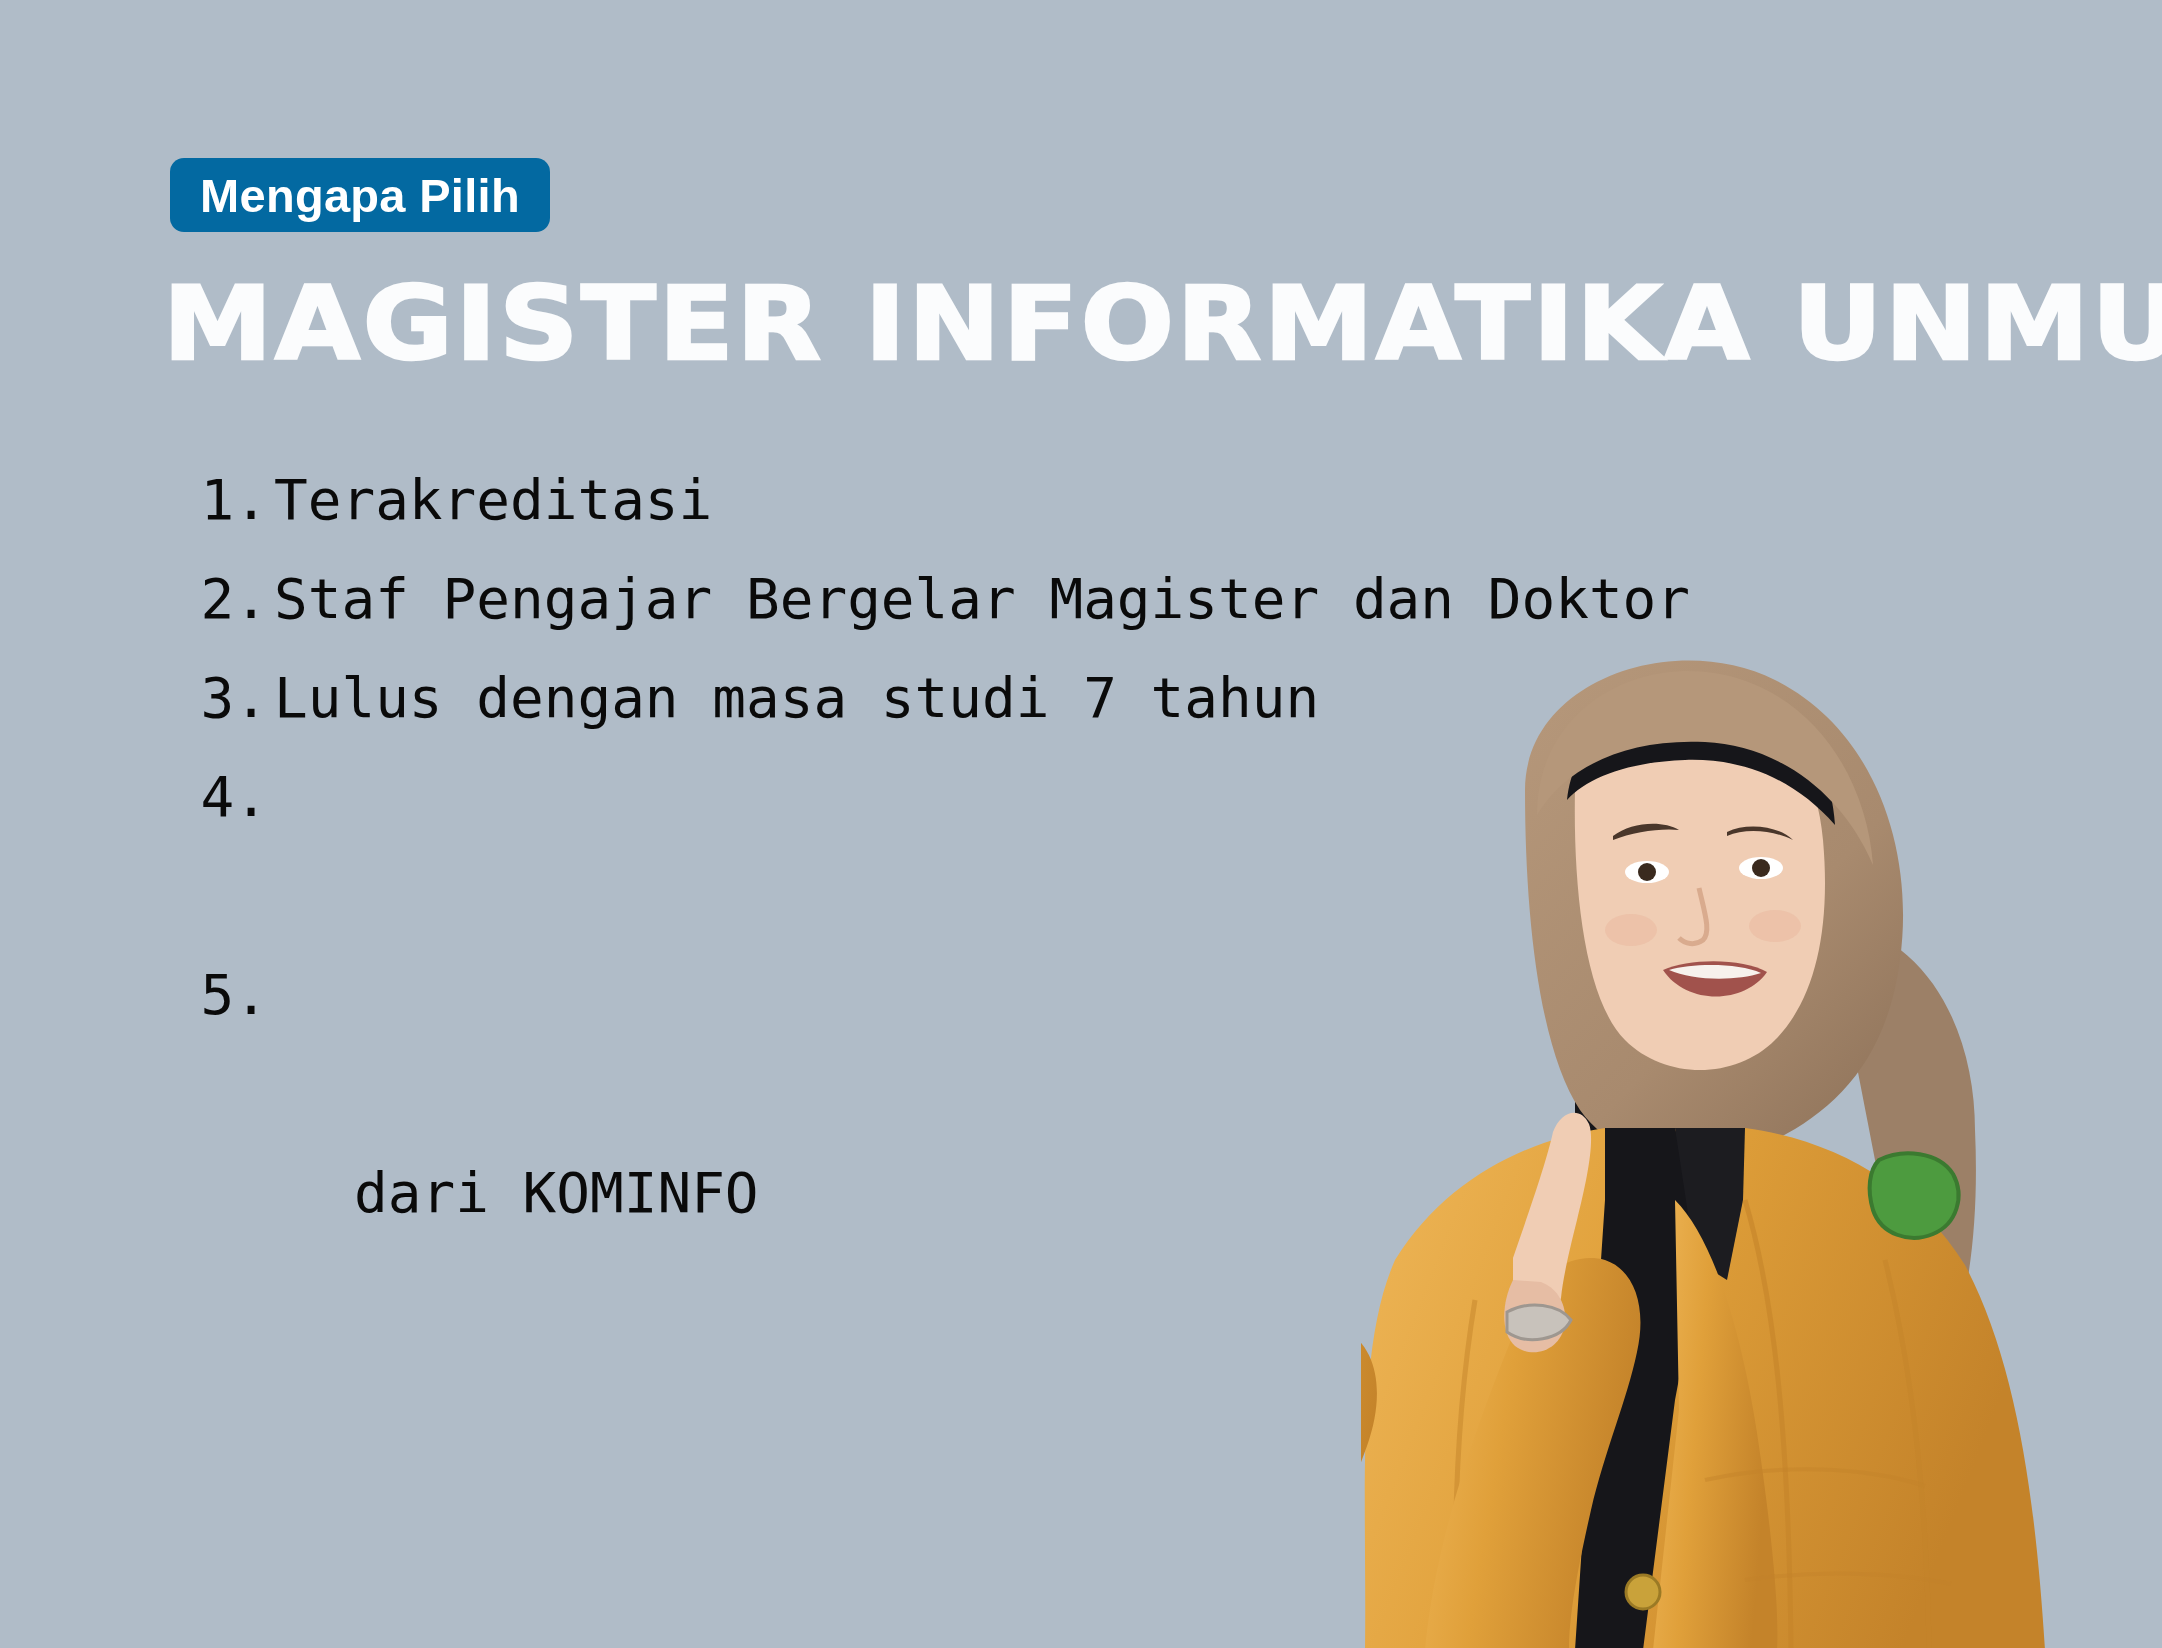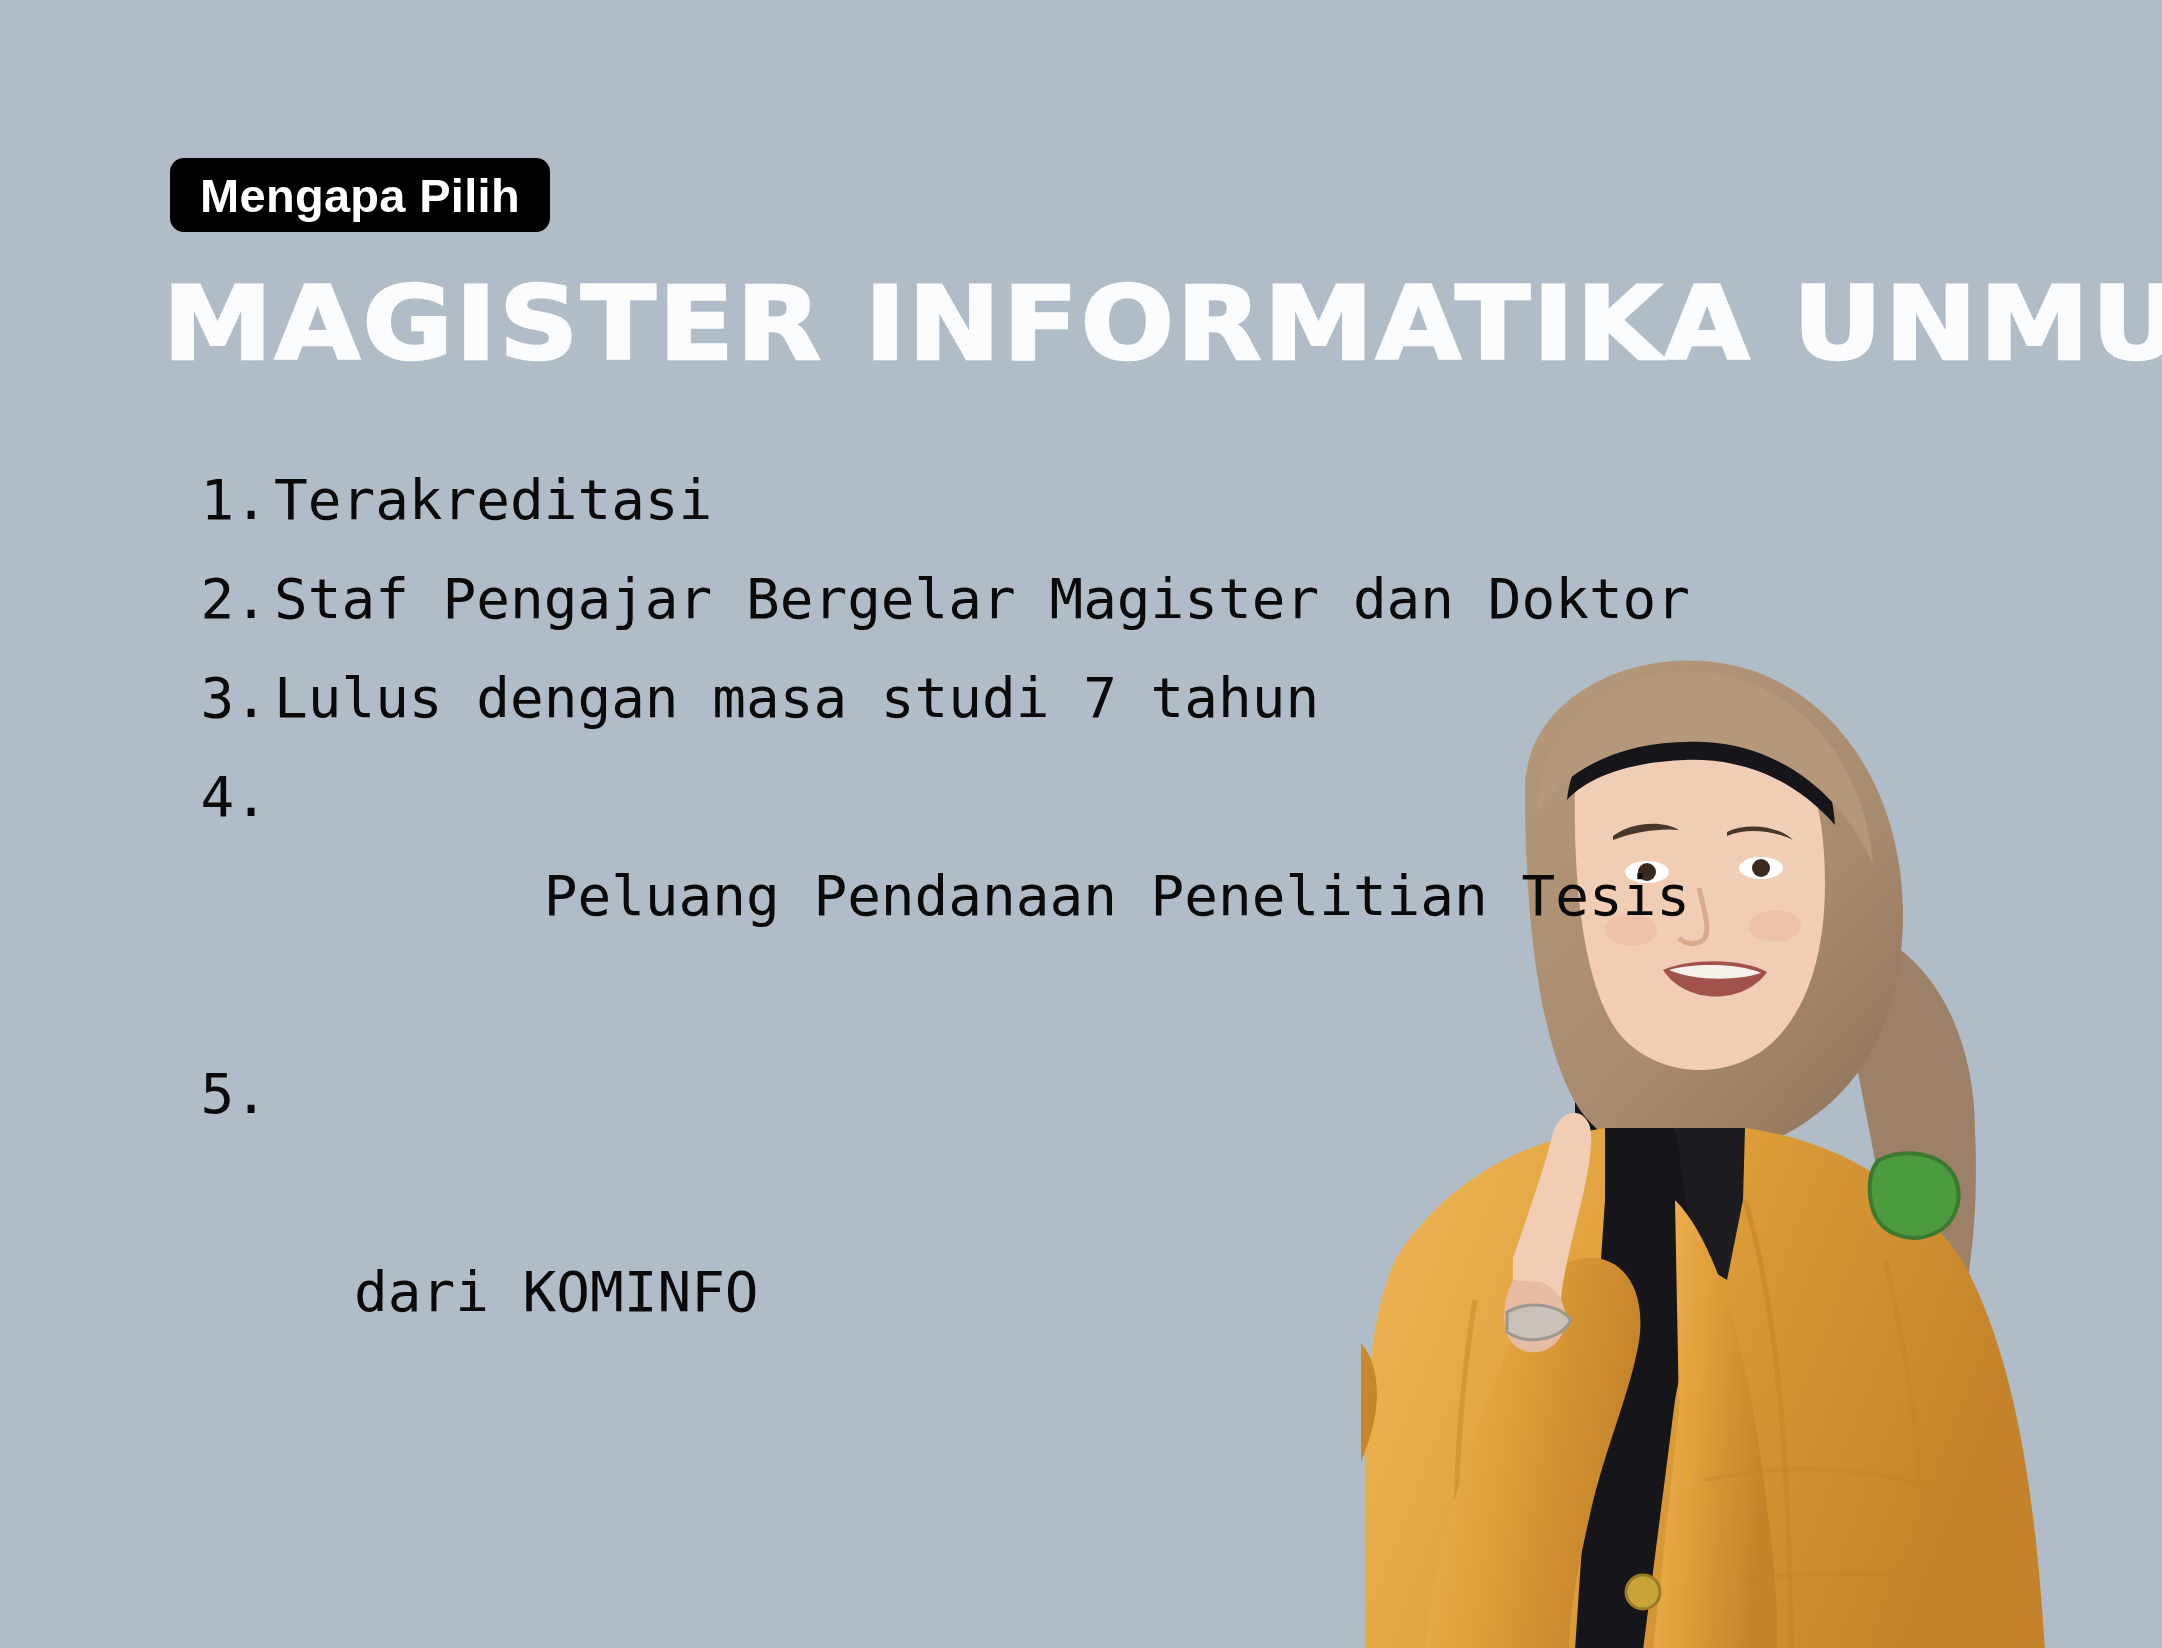--- a/index.html
+++ b/index.html
@@ -26,21 +26,21 @@
 
   
   .badge {
     position:absolute;
     left:170px;
     top:158px;
     height:74px;
     padding:4px 30px;
     display:flex;
     align-items:center;
-    background:#000000;
+    background:#0369a1;
     border-radius:14px;
     color:#ffffff;
     font-family:"Liberation Sans", sans-serif;
     font-weight:bold;
     font-size:47px;
     letter-spacing:0.3px;
     white-space:nowrap;
   }
 
   
@@ -219,21 +219,20 @@
     </div>
 
     <div class="li">
       <span class="li-num">3.</span>
       <span class="li-body">Lulus dengan masa studi 7 tahun</span>
     </div>
 
     <div class="li">
       <span class="li-num">4.</span>
       <span class="li-body">
-        <span>Peluang Pendanaan Penelitian Tesis</span>
       </span>
     </div>
 
     <div class="li">
       <span class="li-num">5.</span>
       <span class="li-body">
         <span class="li-cont">dari KOMINFO</span>
       </span>
     </div>
 

